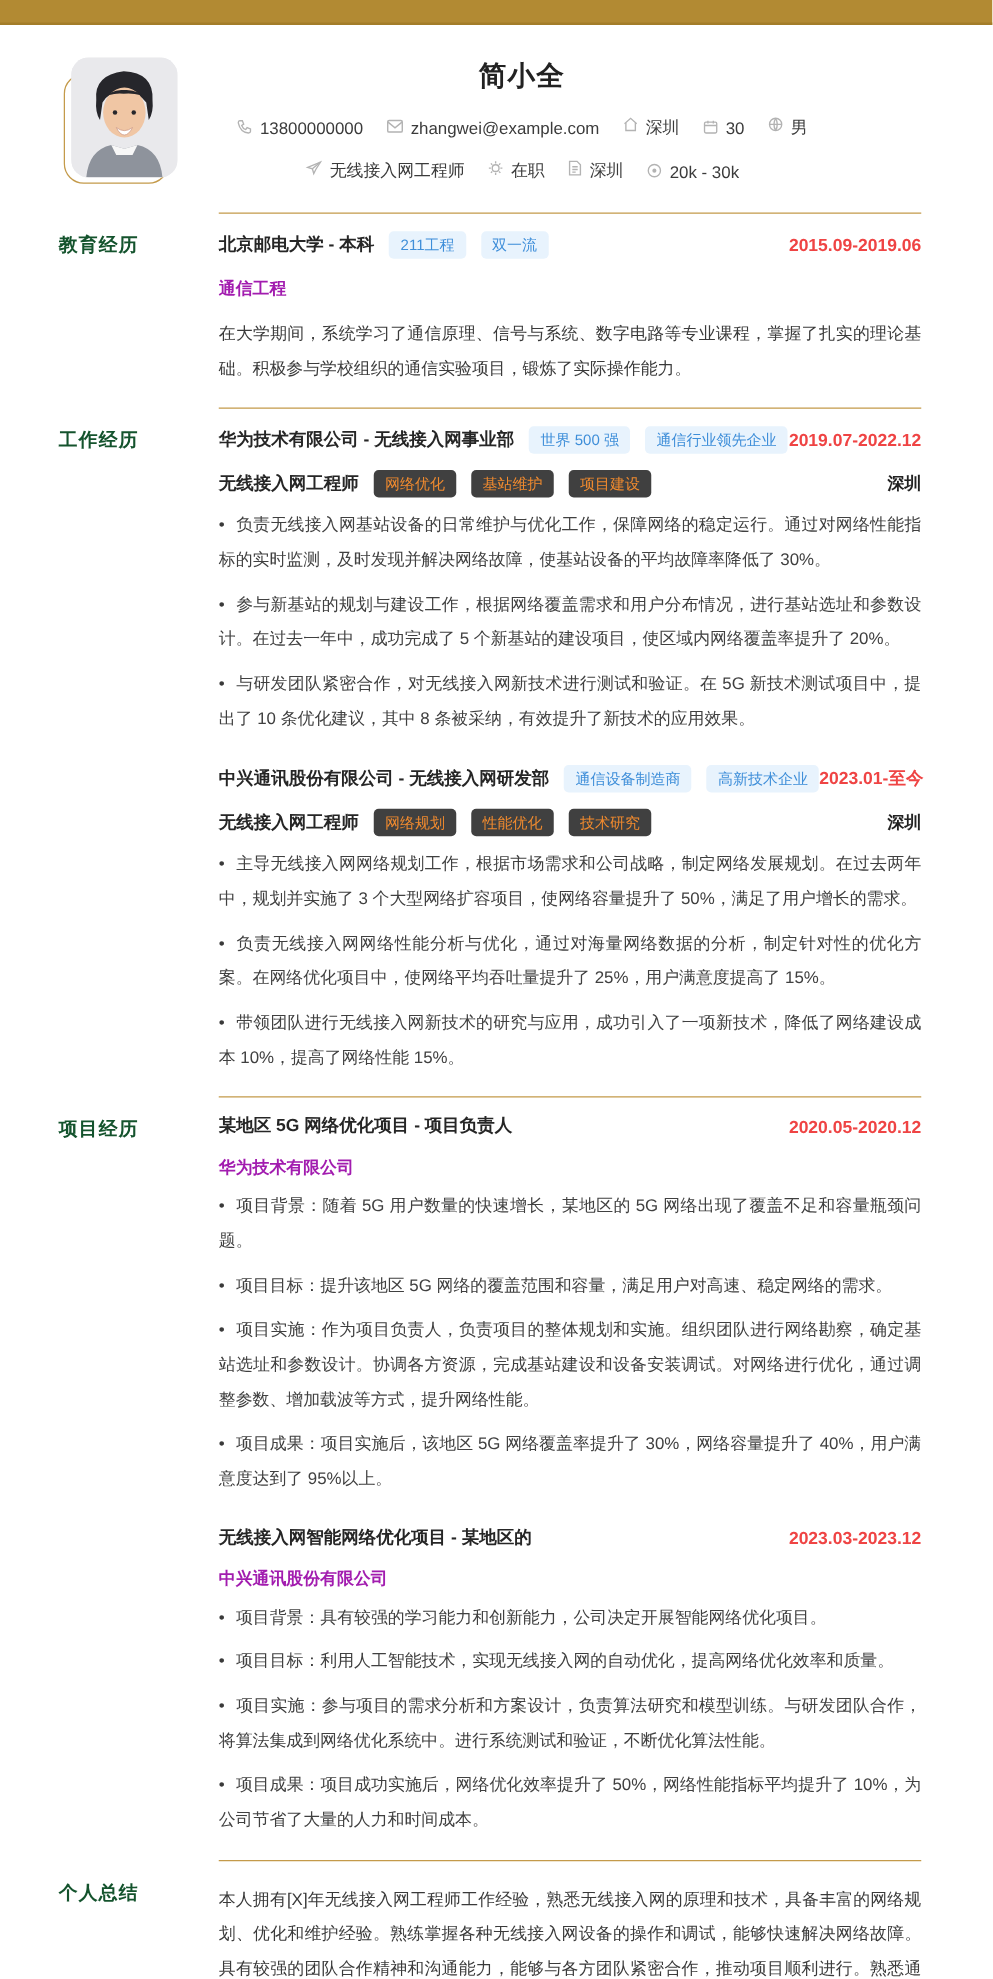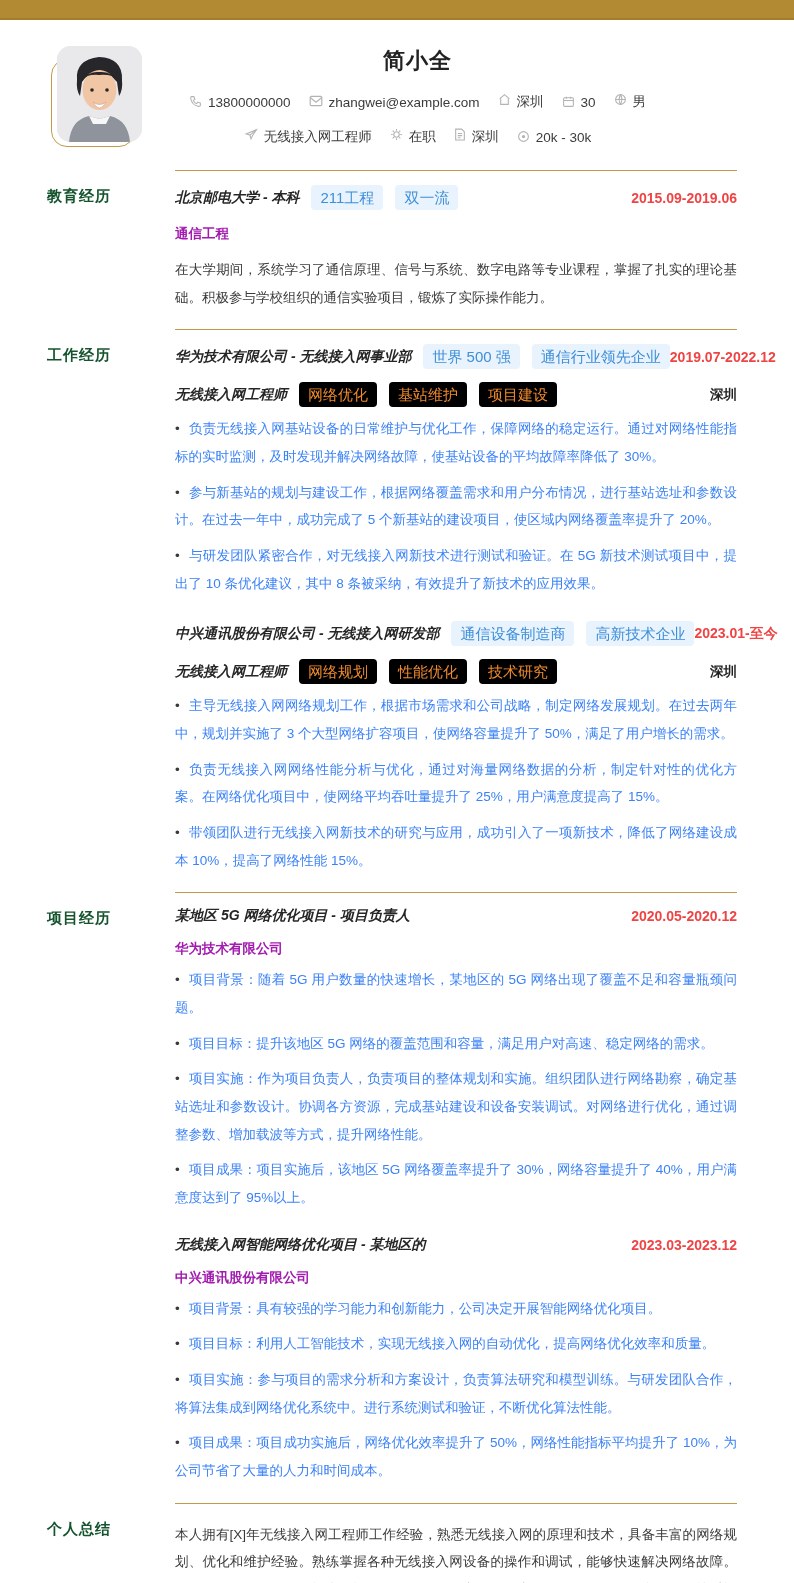--- a/index.html
+++ b/index.html
@@ -31,31 +31,31 @@
 
   
   .section { display:flex; }
   .section-label { width:175px; flex:0 0 175px; padding:17px 0 0 47px;
     font-size:15px; font-weight:bold; color:#14532d; letter-spacing:1px; }
   .section-content { flex:1; margin-right:57px; border-top:1px solid #c49a4a;
     padding:14px 0 18px 0; width:562px; }
 
   .entry + .entry { margin-top:24px; }
   .entry-row { display:flex; align-items:center; }
-  .entry-title { font-size:14px; font-weight:bold; color:#262626; white-space:nowrap;font-style:italic; }
+  .entry-title { font-size:14px; font-weight:bold; color:#262626; white-space:nowrap; }
   .entry-date { margin-left:auto; font-size:14px; font-weight:bold; color:#ef4444; white-space:nowrap; }
   .entry-loc { margin-left:auto; font-size:13.5px; font-weight:bold; color:#222; }
-  .badge { font-size:15px; line-height:1; padding:5px 9px; border-radius:4px;
+  .badge { font-size:12px; line-height:1; padding:5px 9px; border-radius:4px;
     margin-left:12px; white-space:nowrap;text-align:center; }
   .badge.blue { color:#3e8ed9; background:#e8f3fd; }
-  .badge.orange { color:#f08a2e; background:#000000; }
+  .badge.orange { color:#f08a2e; background:#404040; }
   .role-row { margin-top:13px; }
   .entry-sub { margin-top:15px; font-size:13.5px; font-weight:bold; color:#a21caf; }
   .para { margin-top:13px; font-size:13.5px; line-height:2.05; color:#3a3a3a; text-align:justify; }
-  .bullet { margin-top:8px; font-size:13.5px; line-height:2.05; color:#3b82f6; text-align:justify; }
+  .bullet { margin-top:8px; font-size:13.5px; line-height:2.05; color:#404040; text-align:justify; }
   .bullet::before { content:"•"; margin-right:9px; color:#3a3a3a; }
 </style>
 </head>
 <body>
 
 <div class="page">
   <div class="topbar"></div>
 
   <header class="header">
     <div class="photo-wrap">

